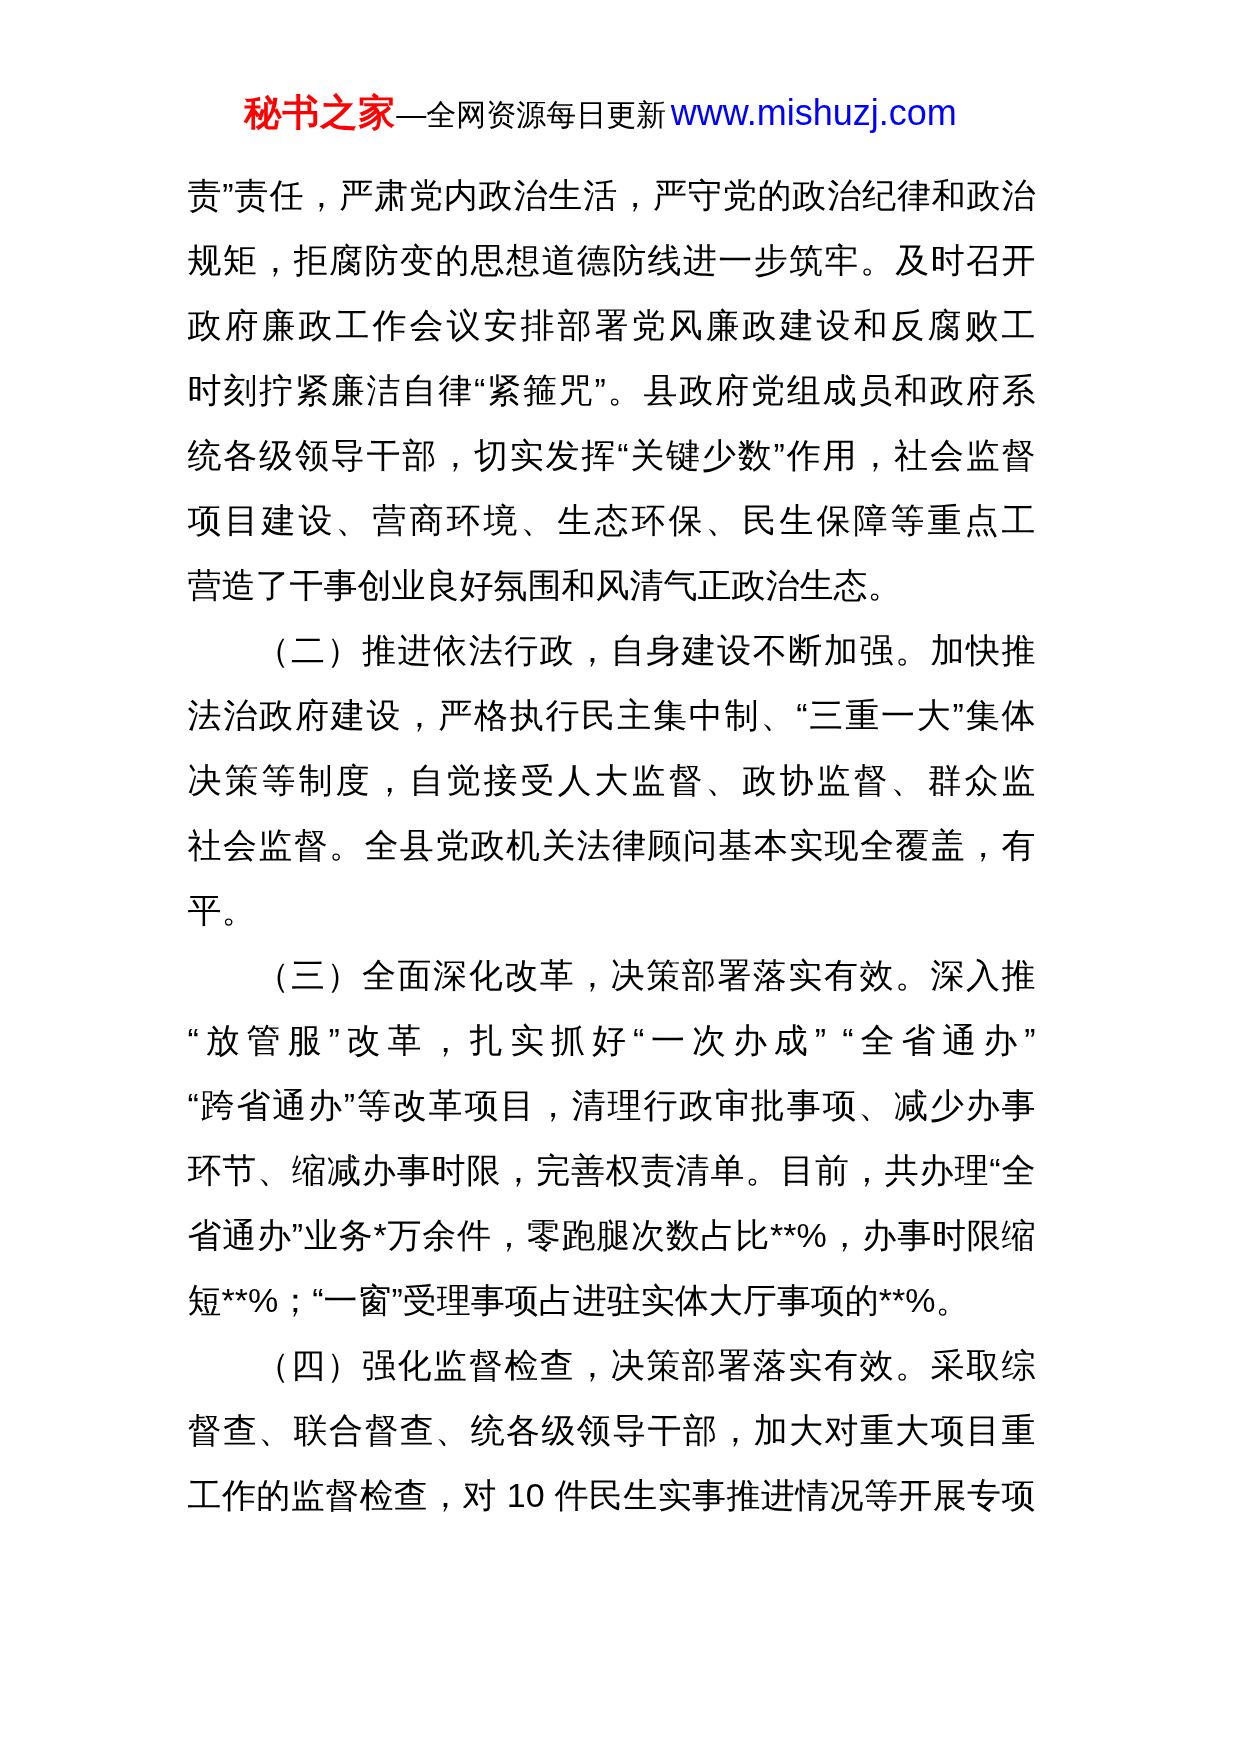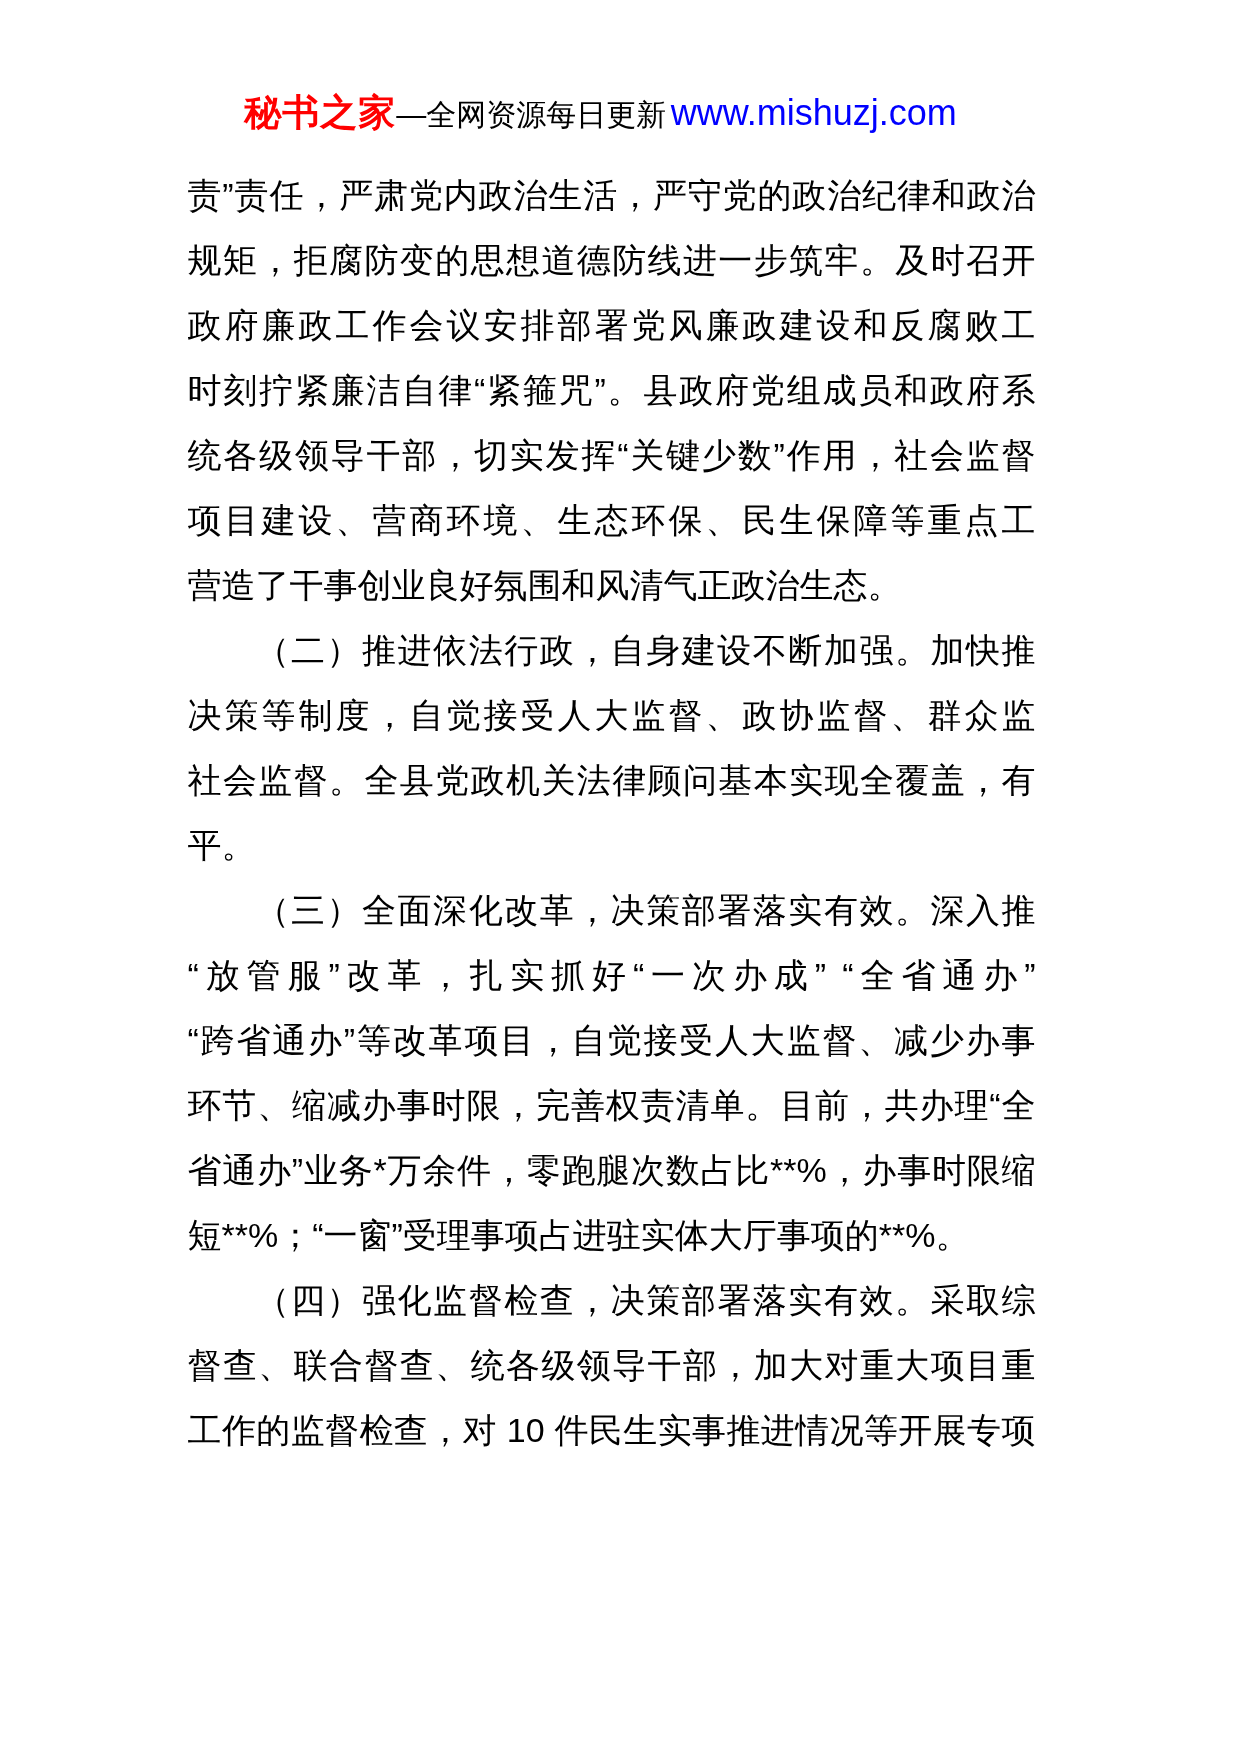--- a/index.html
+++ b/index.html
@@ -37,26 +37,27 @@
 
   <div class="content">
     <div class="ln">责”责任，严肃党内政治生活，严守党的政治纪律和政治</div>
     <div class="ln">规矩，拒腐防变的思想道德防线进一步筑牢。及时召开县</div>
     <div class="ln">政府廉政工作会议安排部署党风廉政建设和反腐败工作，</div>
     <div class="ln">时刻拧紧廉洁自律“紧箍咒”。县政府党组成员和政府系</div>
     <div class="ln">统各级领导干部，切实发挥“关键少数”作用，社会监督</div>
     <div class="ln">项目建设、营商环境、生态环保、民生保障等重点工作，</div>
     <div class="ln end">营造了干事创业良好氛围和风清气正政治生态。</div>
     <div class="ln ind">（二）推进依法行政，自身建设不断加强。加快推进</div>
+    <div class="ln">法治政府建设，严格执行民主集中制、“三重一大”集体</div>
     <div class="ln">决策等制度，自觉接受人大监督、政协监督、群众监督、</div>
     <div class="ln">社会监督。全县党政机关法律顾问基本实现全覆盖，有效</div>
     <div class="ln end">平。</div>
     <div class="ln ind">（三）全面深化改革，决策部署落实有效。深入推进</div>
     <div class="ln">“放管服”改革，扎实抓好“一次办成” “全省通办”</div>
-    <div class="ln">“跨省通办”等改革项目，自觉接受人大监督、减少办事</div>
+    <div class="ln">“跨省通办”等改革项目，清理行政审批事项、减少办事</div>
     <div class="ln">环节、缩减办事时限，完善权责清单。目前，共办理“全</div>
     <div class="ln">省通办”业务*万余件，零跑腿次数占比**%，办事时限缩</div>
     <div class="ln end">短**%；“一窗”受理事项占进驻实体大厅事项的**%。</div>
     <div class="ln ind">（四）强化监督检查，决策部署落实有效。采取综合</div>
     <div class="ln">督查、联合督查、统各级领导干部，加大对重大项目重点</div>
     <div class="ln">工作的监督检查，对 10 件民生实事推进情况等开展专项督</div>
   </div>
 
 </div>
 

